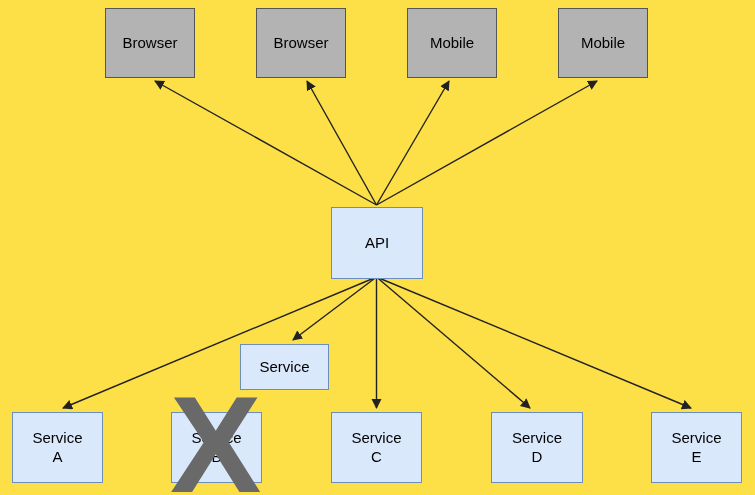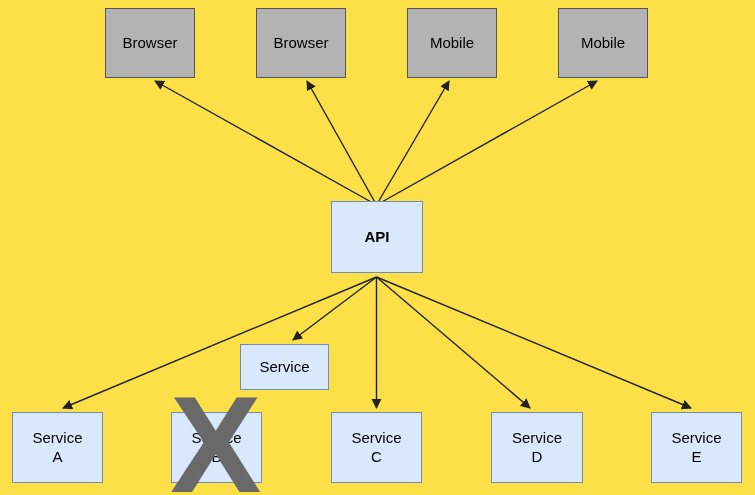--- a/index.html
+++ b/index.html
@@ -86,21 +86,21 @@
   <div class="node gray" style="left:256px; top:8px; width:90px; height:70px;">
     <span>Browser</span>
   </div>
   <div class="node gray" style="left:407px; top:8px; width:90px; height:70px;">
     <span>Mobile</span>
   </div>
   <div class="node gray" style="left:558px; top:8px; width:90px; height:70px;">
     <span>Mobile</span>
   </div>
 
-  <div class="node blue" style="left:331px; top:201px; width:92px; height:72px;font-weight:bold;">
+  <div class="node blue" style="left:331px; top:207px; width:92px; height:72px;">
     <span>API</span>
   </div>
 
   <div class="node blue" style="left:240px; top:344px; width:89px; height:46px;">
     <span>Service</span>
   </div>
 
   <div class="node blue" style="left:12px; top:412px; width:91px; height:71px;">
     <span>Service</span>
     <span>A</span>

